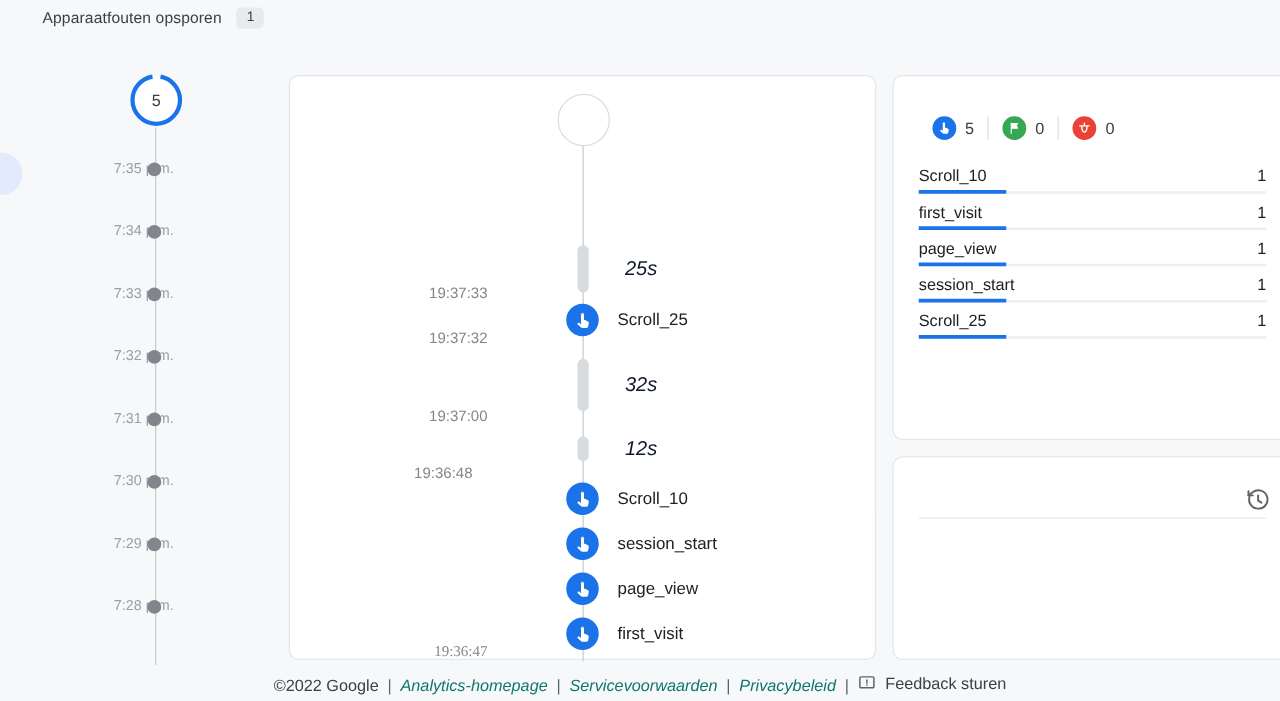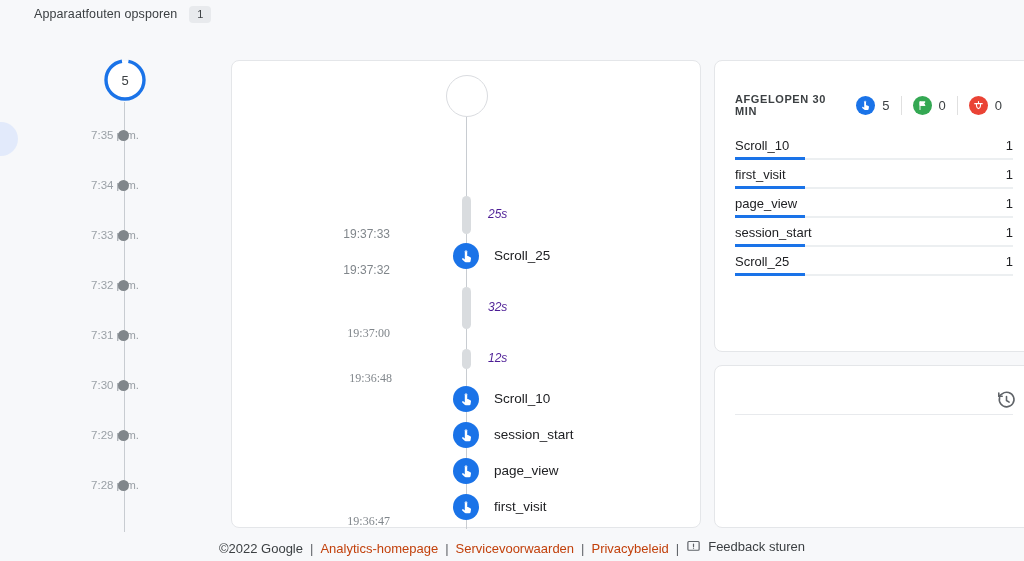--- a/index.html
+++ b/index.html
@@ -55,21 +55,21 @@
   #stream-card { left: 231px; top: 60px; width: 470px; height: 468px; }
   .stream-axis { position: absolute; left: 234px; top: 56px; width: 1px; height: 412px; background: #c8ccd1; }
   .stream-head {
     position: absolute; left: 214px; top: 14px; width: 42px; height: 42px;
     border-radius: 50%; border: 1px solid #dadce0; background: #fff;
   }
   .gap {
     position: absolute; left: 230px; width: 9px; border-radius: 5px; background: #d8dадf;
     background: #d9dcdf;
   }
-  .gap-label { position: absolute; left: 256px; font-size: 12px; font-style: italic; color: #4c1d95; }
+  .gap-label { position: absolute; left: 268px; font-size: 16px; font-style: italic; color: #0f172a; }
   .stamp { position: absolute; font-size: 12px; color: #80868b; white-space: nowrap; text-align: right; width: 120px; }
   .ev-icon {
     position: absolute; left: 221px; width: 26px; height: 26px; border-radius: 50%;
     background: #1a73e8; display: flex; align-items: center; justify-content: center;
   }
   .ev-name { position: absolute; left: 262px; font-size: 13.5px; color: #202124; white-space: nowrap; }
 
   
   #top-events-card { left: 714px; top: 60px; width: 320px; height: 292px; }
   #user-props-card { left: 714px; top: 365px; width: 320px; height: 163px; }
@@ -91,21 +91,21 @@
   .ev-bar-fill { position: absolute; left: 0; bottom: 0; height: 3px; background: #1a73e8; }
   .props-divider { margin-top: 30px; border-top: 1px solid #e8eaed; }
   .hist-ico { position: absolute; right: 16px; top: 24px; }
 
   
   .footer {
     position: absolute; left: 0; bottom: 4px; width: 1024px;
     display: flex; align-items: center; justify-content: center; gap: 7px;
     font-size: 13px; color: #3c4043;
   }
-  .footer a { color: #c2410c; text-decoration: none; }
+  .footer a { color: #0f766e; text-decoration: none; font-style: italic; }
   .sep { color: #5f6368; }
   .fb { display: flex; align-items: flex-start; gap: 7px; }
 </style>
 </head>
 <body>
 
 <div id="app">
 
   <div class="topbar">
     <div class="topbar-row">
@@ -171,24 +171,24 @@
         <div class="ev-icon" style="top: 182px; background: rgb(26, 115, 232);">
           <svg width="17" height="17" viewBox="0 0 24 24">
             <path d="M9.6 11.2V6.3a1.7 1.7 0 0 1 3.4 0v5.1h1.1l3.4 1.5c.7.3 1 1 .9 1.7l-.7 4.1a1.8 1.8 0 0 1-1.8 1.5h-5a2 2 0 0 1-1.5-.7L6 16.4c-.5-.6-.4-1.4.2-1.8.5-.4 1.2-.4 1.7.1l1.7 1.6z" fill="#ffffff"></path>
             <circle cx="11.3" cy="5.1" r="1.35" fill="none" stroke="#ffffff" stroke-width="1.1"></circle>
           </svg>
         </div>
         <div class="ev-name" style="top: 187px;">Scroll_25</div>
         <div class="stamp" style="top: 202px; left: 38px;">19:37:32</div>
         <div class="gap" style="top: 226px; height: 42px;"></div>
         <div class="gap-label" style="top: 239px;">32s</div>
-        <div class="stamp" style="top: 265px; left: 38px; font-family: Liberation Serif, serif;">19:37:00</div>
+        <div class="stamp" style="top: 265px; left: 38px;">19:37:00</div>
         <div class="gap" style="top: 288px; height: 20px;"></div>
         <div class="gap-label" style="top: 290px;">12s</div>
-        <div class="stamp" style="top: 310px; left: 40px; font-family: Liberation Serif, serif;">19:36:48</div>
+        <div class="stamp" style="top: 310px; left: 26px;">19:36:48</div>
         <div class="ev-icon" style="top: 325px; background: rgb(26, 115, 232);">
           <svg width="17" height="17" viewBox="0 0 24 24">
             <path d="M9.6 11.2V6.3a1.7 1.7 0 0 1 3.4 0v5.1h1.1l3.4 1.5c.7.3 1 1 .9 1.7l-.7 4.1a1.8 1.8 0 0 1-1.8 1.5h-5a2 2 0 0 1-1.5-.7L6 16.4c-.5-.6-.4-1.4.2-1.8.5-.4 1.2-.4 1.7.1l1.7 1.6z" fill="#ffffff"></path>
             <circle cx="11.3" cy="5.1" r="1.35" fill="none" stroke="#ffffff" stroke-width="1.1"></circle>
           </svg>
         </div>
         <div class="ev-name" style="top: 330px;">Scroll_10</div>
         <div class="ev-icon" style="top: 361px; background: rgb(26, 115, 232);">
           <svg width="17" height="17" viewBox="0 0 24 24">
             <path d="M9.6 11.2V6.3a1.7 1.7 0 0 1 3.4 0v5.1h1.1l3.4 1.5c.7.3 1 1 .9 1.7l-.7 4.1a1.8 1.8 0 0 1-1.8 1.5h-5a2 2 0 0 1-1.5-.7L6 16.4c-.5-.6-.4-1.4.2-1.8.5-.4 1.2-.4 1.7.1l1.7 1.6z" fill="#ffffff"></path>
@@ -210,21 +210,20 @@
           </svg>
         </div>
         <div class="ev-name" style="top: 438px;">first_visit</div>
         <div class="stamp" style="top: 453px; left: 38px; font-family: Liberation Serif, serif;">19:36:47</div>
       </div>
   </div>
 
   <div class="card" id="top-events-card">
     <div class="card-inner">
       <div class="row-between" style="margin-top:14px;">
-        <span class="cap">AFGELOPEN 30 MIN</span>
         <div class="counters" id="event-counters">
             <div class="counter">
               <span class="badge-ico" style="background: rgb(26, 115, 232);">
                 <svg width="13" height="13" viewBox="0 0 24 24">
                   <path d="M9.6 11.2V6.3a1.7 1.7 0 0 1 3.4 0v5.1h1.1l3.4 1.5c.7.3 1 1 .9 1.7l-.7 4.1a1.8 1.8 0 0 1-1.8 1.5h-5a2 2 0 0 1-1.5-.7L6 16.4c-.5-.6-.4-1.4.2-1.8.5-.4 1.2-.4 1.7.1l1.7 1.6z" fill="#ffffff"></path>
                   <circle cx="11.3" cy="5.1" r="1.35" fill="none" stroke="#ffffff" stroke-width="1.1"></circle>
                 </svg>
               </span>
               <span class="counter-num">5</span>
             </div>

